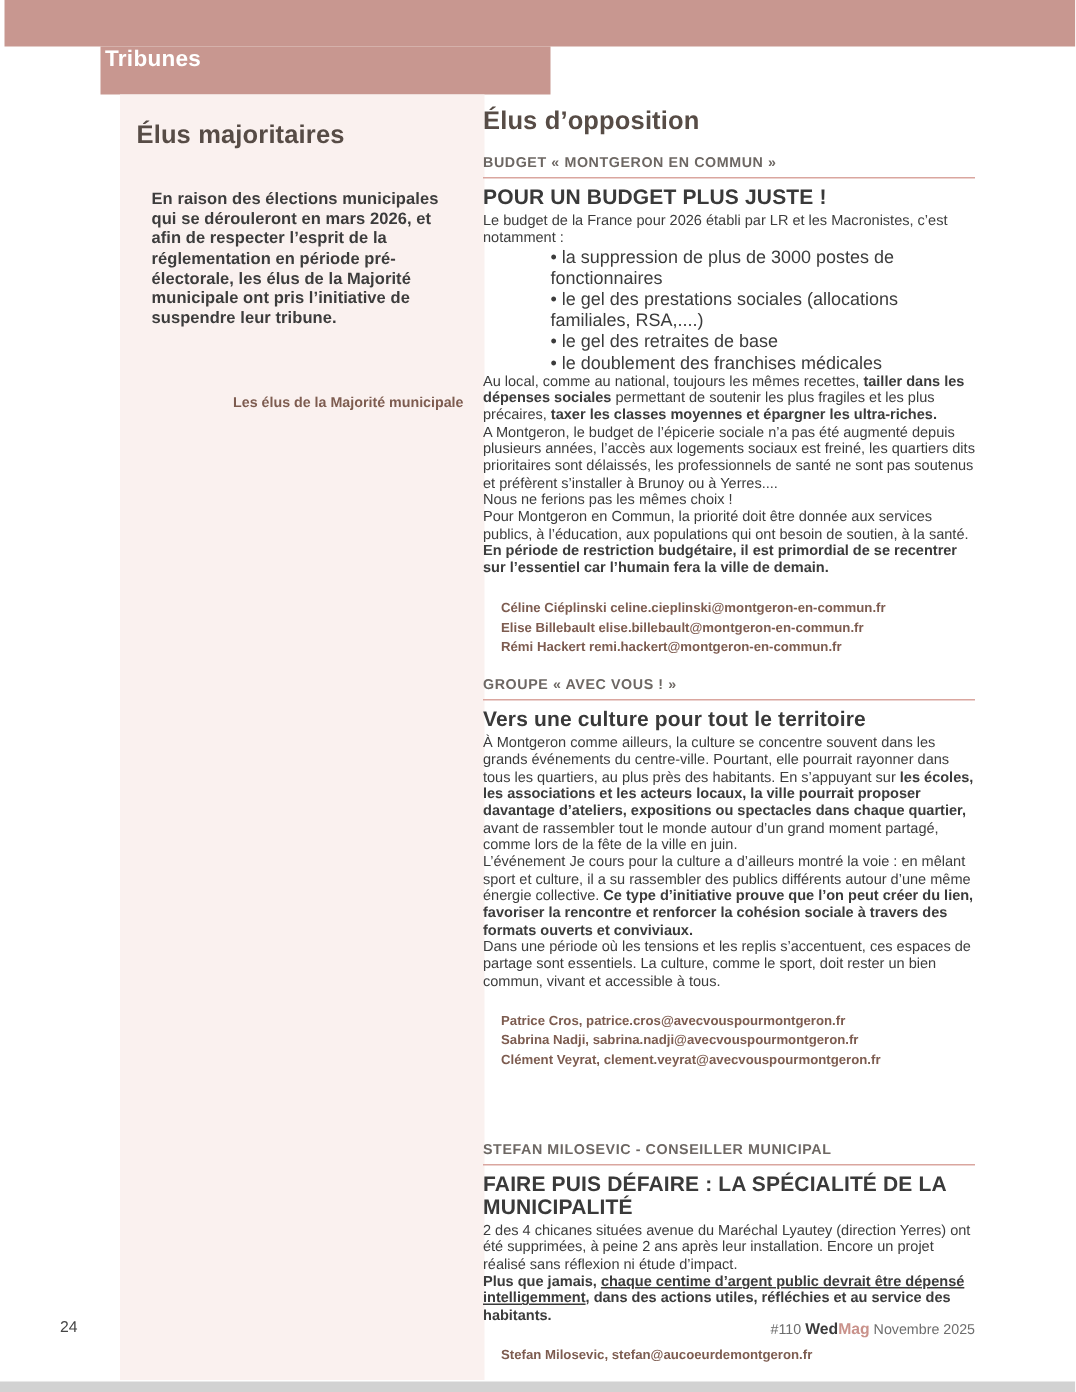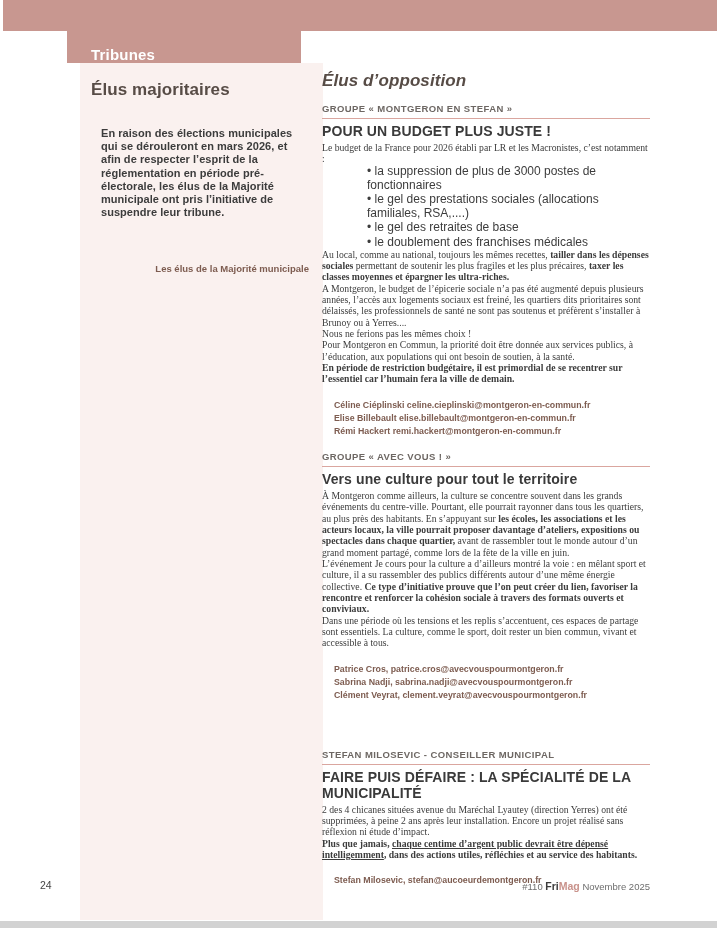--- a/index.html
+++ b/index.html
@@ -3,50 +3,50 @@
 <meta charset="utf-8">
 <style>
   html,body { margin:0; padding:0; background:#ffffff; }
   .page {
     position:relative; width:717px; height:928px; background:#ffffff;
     font-family:"Liberation Sans","DejaVu Sans",sans-serif; overflow:hidden;
     margin:0 auto;
   }
   .top-band { position:absolute; left:3px; top:0; right:0; height:31px; background:#c89790; }
   .tribunes-bar {
-    position:absolute; left:67px; top:31px; width:234px; height:32px;
+    position:absolute; left:67px; top:31px; width:300px; height:32px;
     background:#c89790; color:#ffffff; font-weight:bold; font-size:15px;
-    display:flex; align-items:flex-end; padding-left:24px; box-sizing:border-box;
+    display:flex; align-items:flex-start; padding-left:3px; box-sizing:border-box;
     letter-spacing:0.2px;
   }
   
   .left-col {
     position:absolute; left:80px; top:63px; width:243px; height:857px;
     background:#faf1ef; box-sizing:border-box; padding:17px 12px 0 11px;
   }
   .col-heading { font-size:17px; font-weight:bold; color:#574c46; margin:0 0 11px 0; letter-spacing:0.1px; }
   .group-label {
     font-size:9.5px; font-weight:bold; color:#6d6763; letter-spacing:0.4px;
     padding-bottom:4px; border-bottom:1.5px solid #daa69f;
   }
   .left-body {
     margin:27px 4px 0 10px; font-size:11px; font-weight:bold; color:#3c3c3c;
     line-height:1.2; letter-spacing:0.05px;
   }
   .left-sig { margin:44px 2px 0 0; text-align:right; font-size:9.5px; font-weight:bold; color:#7d5c50; }
   
   .right-col { position:absolute; left:322px; top:71px; width:328px; }
-  .right-col .col-heading { margin-bottom:12px;font-style:italic; }
+  .right-col .col-heading { margin-bottom:12px; }
   .tribune-section + .tribune-section { margin-top:13px; }
   .tribune-section:last-of-type { margin-top:47px; }
   .tribune-title {
     font-size:14px; font-weight:bold; color:#3a3a3a; margin:5px 0 2px 0;
     line-height:1.12; letter-spacing:0.1px;
   }
-  .tribune-p { margin:0; font-size:9.7px; color:#3c3c3c; line-height:1.17;font-family:Liberation Serif, serif; }
+  .tribune-p { margin:0; font-size:9.7px; color:#3c3c3c; line-height:1.17; }
   .tribune-p .b { font-weight:bold; }
   .tribune-p .u { text-decoration:underline; }
   .tribune-list { margin:0; padding:0 0 0 45px; list-style:none; }
   .tribune-list li { font-size:12px; color:#3c3c3c; line-height:1.17; }
   .tribune-list li::before { content:"• "; }
   .signatures { margin:14px 0 0 12px; font-size:8.8px; font-weight:bold; color:#7d5c50; line-height:1.5; }
   
   .page-number { position:absolute; left:40px; top:879px; font-size:10.5px; color:#454545; }
   .footer-right { position:absolute; right:67px; top:880px; font-size:9.5px; color:#6e6e6e; }
   .footer-right .brand-mon { font-weight:bold; color:#3c3c3c; font-size:10.5px; }
@@ -65,21 +65,21 @@
   <div class="left-col">
     <h2 class="col-heading">Élus majoritaires</h2>
     <p class="left-body">En raison des élections municipales qui se dérouleront en mars 2026, et afin de respecter l’esprit de la réglementation en période pré-électorale, les élus de la Majorité municipale ont pris l’initiative de suspendre leur tribune.</p>
     <div class="left-sig">Les élus de la Majorité municipale</div>
   </div>
 
   <div class="right-col">
     <h2 class="col-heading">Élus d’opposition</h2>
     <div>
         <section class="tribune-section">
-          <div class="group-label">GROUPE « MONTGERON EN STEFAN »</div>
+          <div class="group-label">BUDGET « MONTGERON EN COMMUN »</div>
           <h3 class="tribune-title">POUR UN BUDGET PLUS JUSTE !</h3>
           <p class="tribune-p"><span>Le budget de la France pour 2026 établi par LR et les Macronistes, c’est notamment :</span></p>
           <ul class="tribune-list">
             <li>la suppression de plus de 3000 postes de fonctionnaires</li>
             <li>le gel des prestations sociales (allocations familiales, RSA,....)</li>
             <li>le gel des retraites de base</li>
             <li>le doublement des franchises médicales</li>
           </ul>
           <p class="tribune-p"><span>Au local, comme au national, toujours les mêmes recettes, </span><span class="b ">tailler dans les dépenses sociales</span><span> permettant de soutenir les plus fragiles et les plus précaires, </span><span class="b ">taxer les classes moyennes et épargner les ultra-riches.</span></p>
           <p class="tribune-p"><span>A Montgeron, le budget de l’épicerie sociale n’a pas été augmenté depuis plusieurs années, l’accès aux logements sociaux est freiné, les quartiers dits prioritaires sont délaissés, les professionnels de santé ne sont pas soutenus et préfèrent s’installer à Brunoy ou à Yerres....</span></p>
@@ -112,17 +112,17 @@
           <div class="signatures">
             <div class="sig-line">Stefan Milosevic, stefan@aucoeurdemontgeron.fr</div>
           </div>
         </section>
       </div>
   </div>
 
   <div class="page-number">24</div>
   <div class="footer-right">
     <span>#110</span>
-    <span class="brand-mon">Fri</span><span class="brand-mag">Mag</span>
+    <span class="brand-mon">Wed</span><span class="brand-mag">Mag</span>
     <span>Novembre 2025</span>
   </div>
   <div class="bottom-strip"></div>
 </div>
 
 </body></html>

